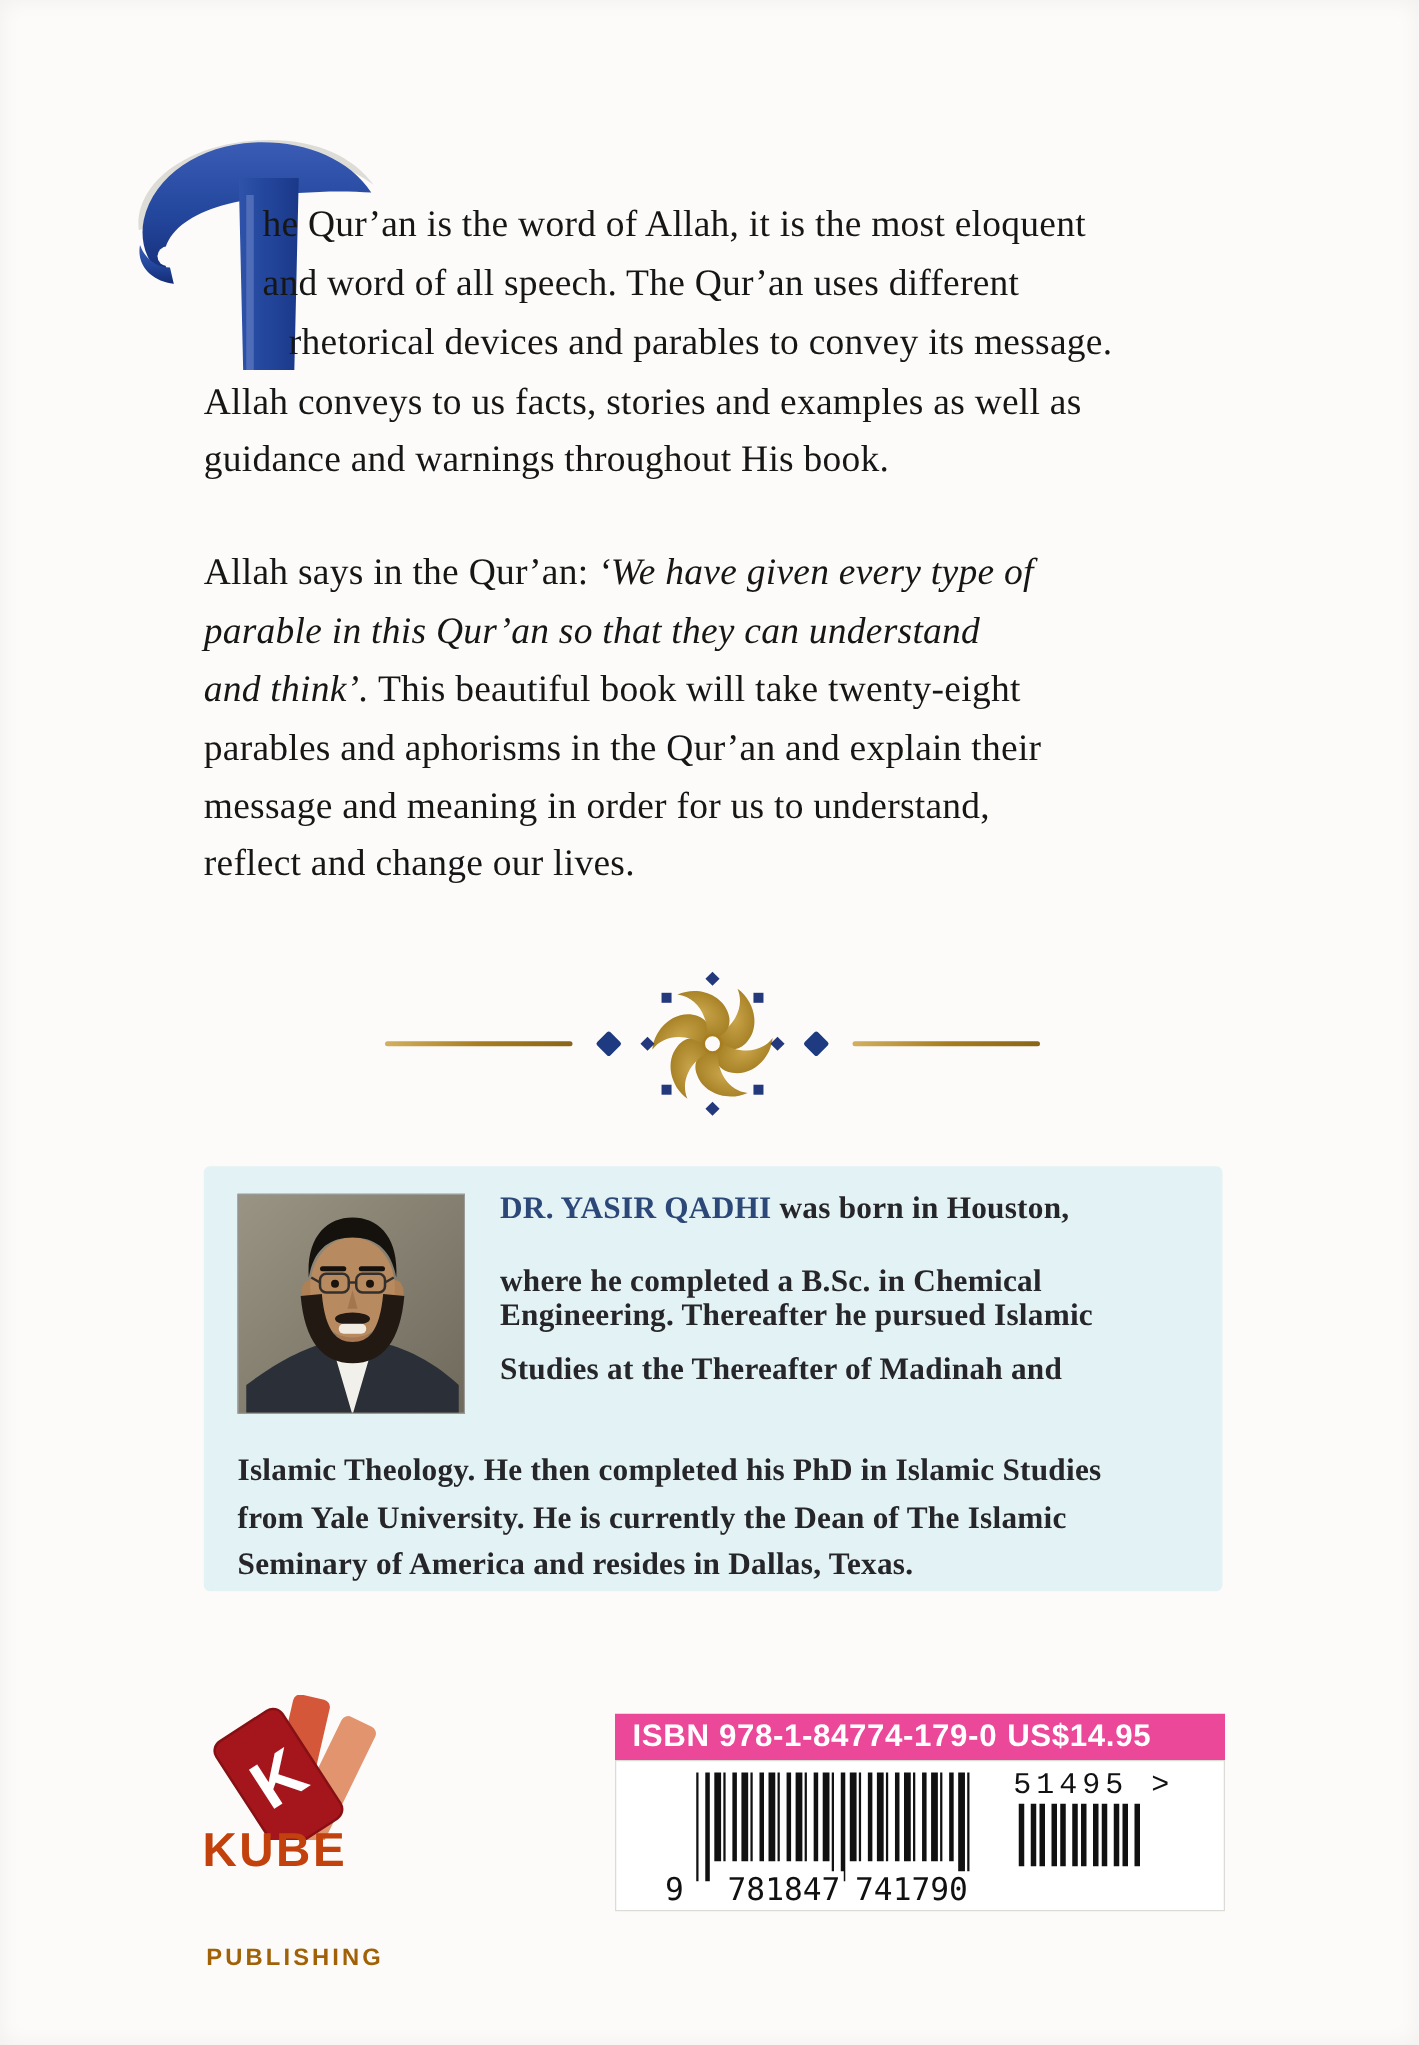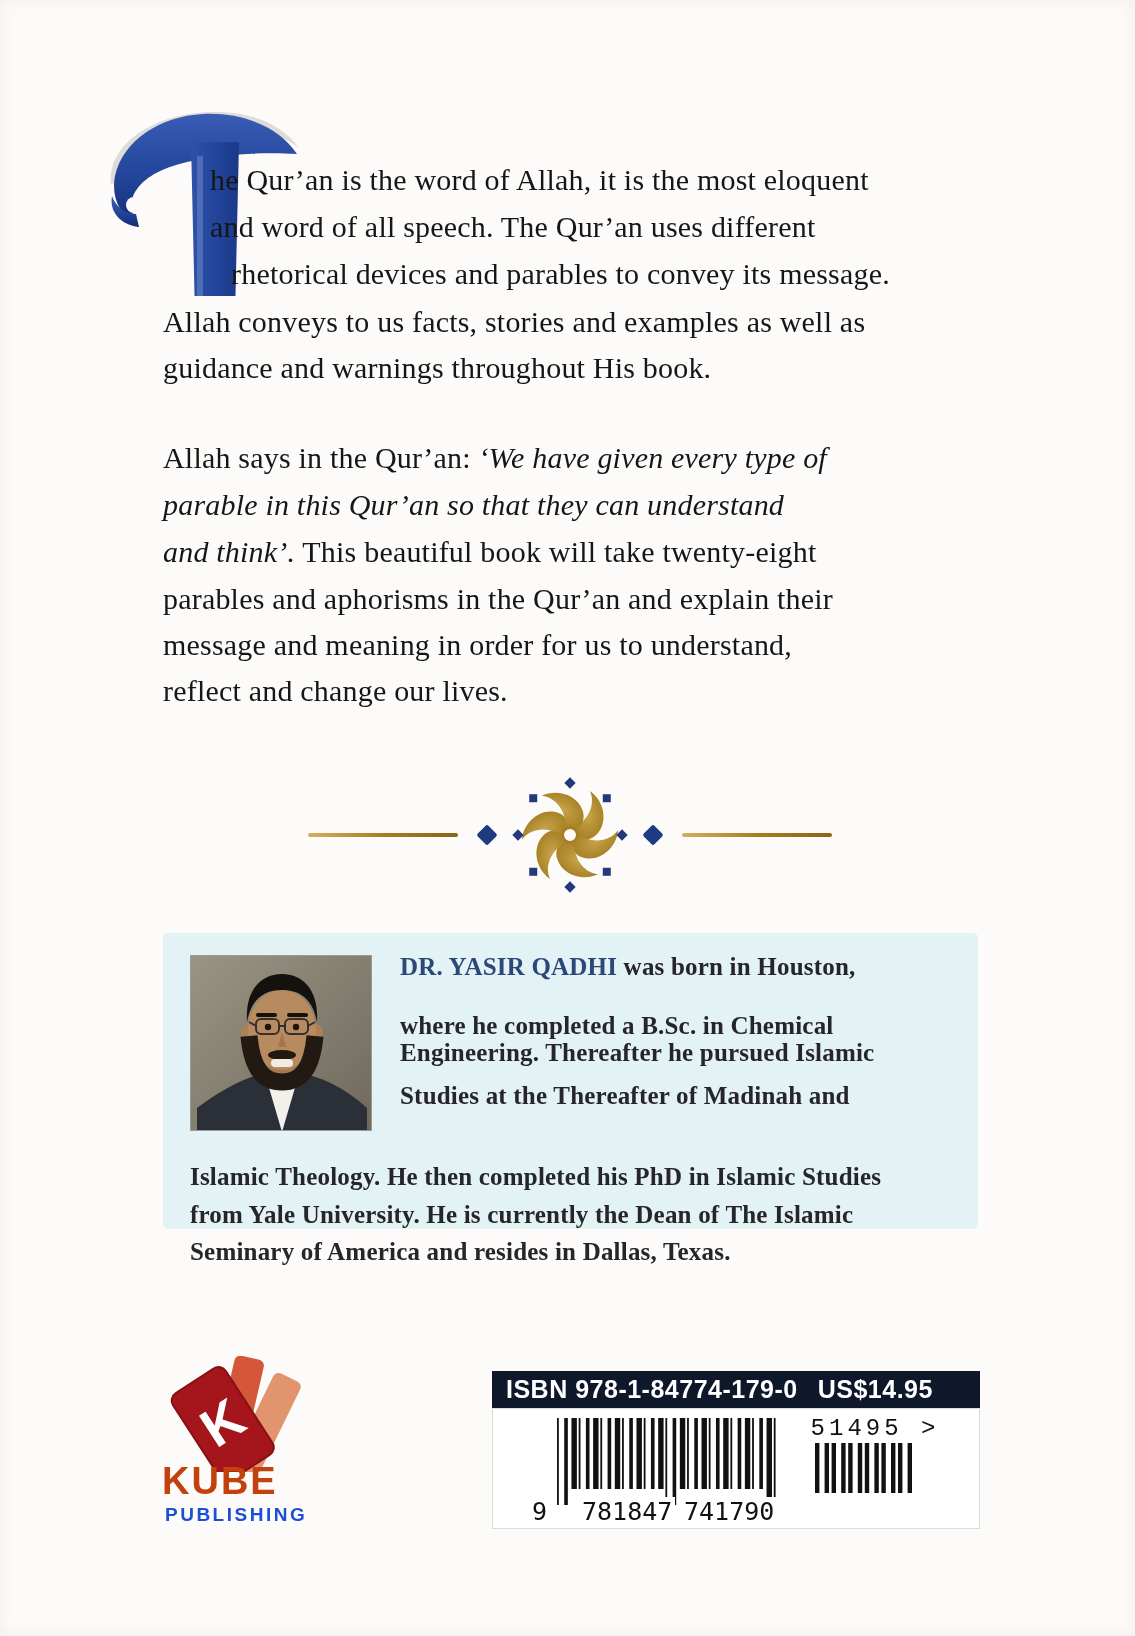--- a/index.html
+++ b/index.html
@@ -5,39 +5,39 @@
   * { margin:0; padding:0; box-sizing:border-box; }
   html,body { width:1135px; height:1636px; }
   body { background:#fcfbf9; font-family:"Liberation Serif", serif; overflow:hidden; }
   .page { position:relative; width:1135px; height:1636px; background:#fcfbf9;
           box-shadow: inset 0 0 18px rgba(0,0,0,0.05); }
 
   .line { position:absolute; white-space:nowrap; font-size:30px; color:#161616;
           letter-spacing:.2px; font-family:"Liberation Serif", serif; }
   .ital { font-style:italic; }
 
-  .bio-box { position:absolute; left:163px; top:933px; width:815px; height:296px;
+  .bio-box { position:absolute; left:163px; top:933px; width:815px; height:340px;
              background:#e3f2f4; border-radius:5px;padding-left:40px; }
   .bio-line { position:absolute; white-space:nowrap; font-size:25px; font-weight:700;
               color:#26262a; letter-spacing:.2px; }
   .bio-name { color:#2c4878; }
 
   .photo { position:absolute; left:27px; top:22px; width:182px; height:176px;
            border:1px solid #9a9a96; background:#857f70; overflow:hidden; }
 
   .kube-name { position:absolute; left:162px; top:1460px; font-family:"Liberation Sans",sans-serif;
                font-weight:700; font-size:38px; color:#c2410c; letter-spacing:2px; }
-  .kube-tagline { position:absolute; left:165px; top:1504px; font-family:"Liberation Sans",sans-serif;
-                  font-weight:700; font-size:19px; color:#1d4ed8; letter-spacing:2.5px; }
+  .kube-tagline { position:absolute; left:165px; top:1556px; font-family:"Liberation Sans",sans-serif;
+                  font-weight:700; font-size:19px; color:#a16207; letter-spacing:2.5px; }
 
   .isbn-bar { position:absolute; left:492px; top:1371px; width:488px; height:37px;
-              background:#0f172a; display:flex; align-items:center; padding-left:14px; }
+              background:#ec4899; display:flex; align-items:center; padding-left:14px; }
   .isbn-bar span { font-family:"Liberation Sans",sans-serif; font-weight:700;
                    font-size:25px; color:#ffffff; letter-spacing:.5px; }
-  .isbn-price { margin-left:20px; }
+  .isbn-price { margin-left:8px; }
 
   .barcode-box { position:absolute; left:492px; top:1408px; width:488px; height:121px;
                  background:#ffffff; border:1px solid #dcdcd6; }
   .ean-digits { position:absolute; top:88px; font-family:"DejaVu Sans Mono",monospace;
                 font-size:25px; color:#111; background:#fff; padding:0 3px; }
   .addon-digits { position:absolute; left:312px; top:6px; width:140px; text-align:center;
                   font-family:Liberation Mono, monospace; font-size:24px; color:#111;
                   letter-spacing:4px; }
 </style>
 </head>

